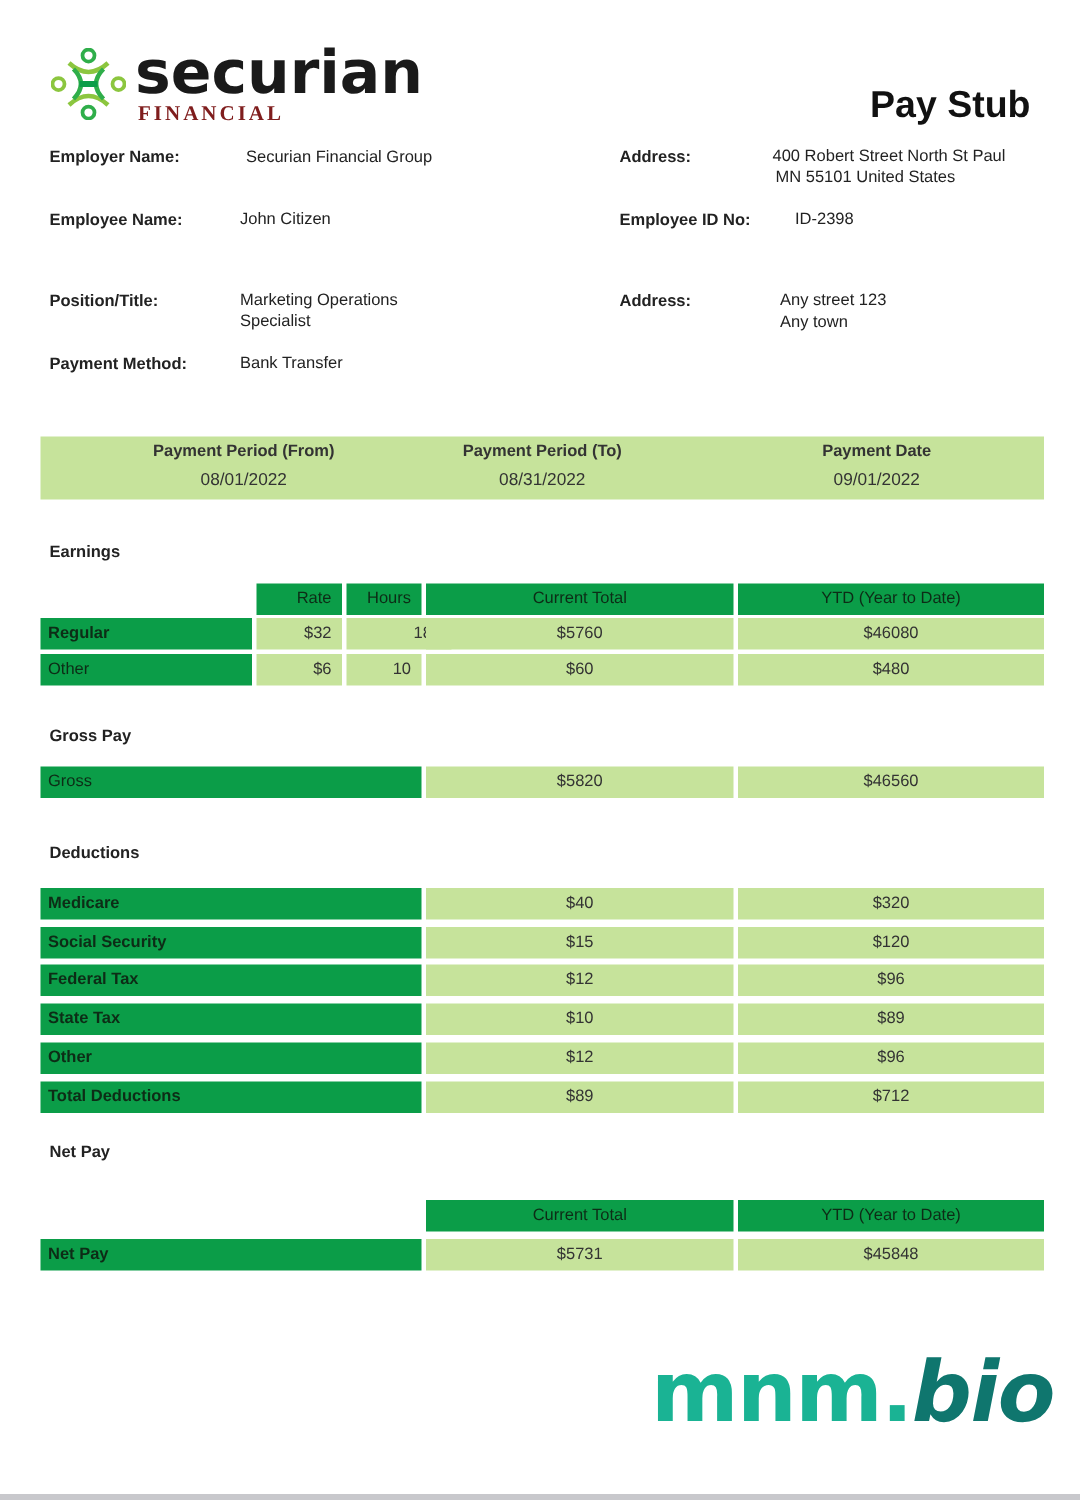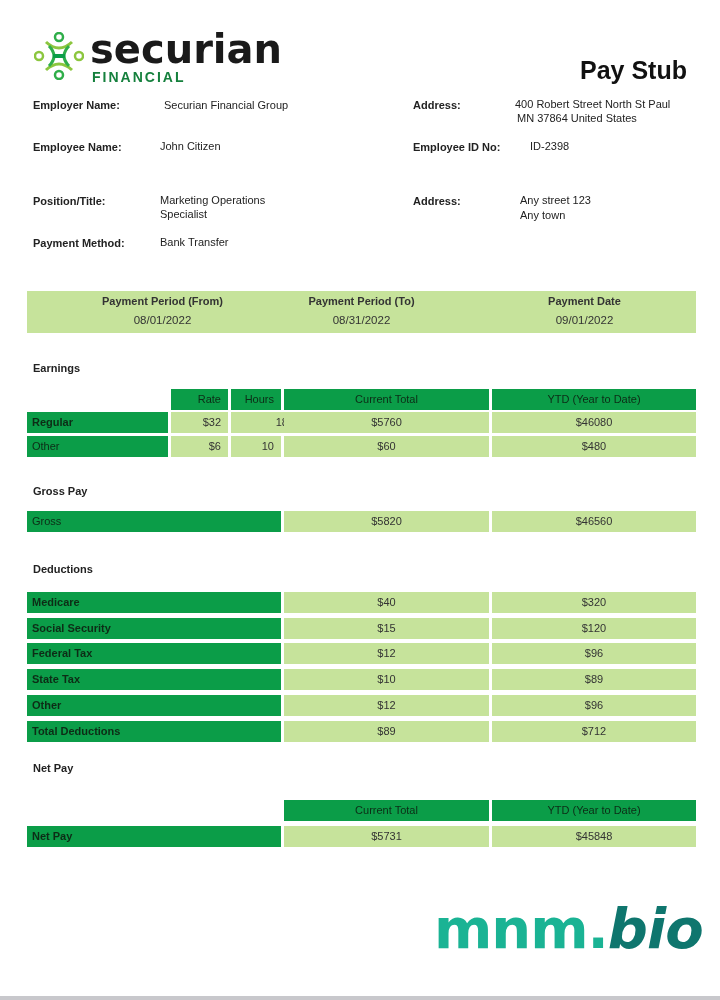--- a/index.html
+++ b/index.html
@@ -4,21 +4,21 @@
 <style>
   * { box-sizing: border-box; margin: 0; padding: 0; }
   html, body { width: 720px; height: 1000px; background: #ffffff; overflow: hidden; }
   body { position: relative; font-family: "Liberation Sans", sans-serif; color: #222; }
   .abs { position: absolute; }
 
   
   .logo { left: 34px; top: 32px; width: 240px; height: 54px; }
   .logo-icon { left: 0; top: 0; width: 50px; height: 48px; }
   .logo-word { left: 56px; top: -6px; font-size: 40px; font-weight: 700; letter-spacing: 0px; color: #1a1a1a; font-family: "DejaVu Sans", sans-serif; }
-  .logo-sub { left: 58px; top: 37px; font-size: 14px; font-weight: 700; letter-spacing: 2px; color: #15803d; font-family: Liberation Sans, sans-serif; }
+  .logo-sub { left: 58px; top: 37px; font-size: 14px; font-weight: 700; letter-spacing: 2px; color: #7f1d1d; font-family: Liberation Serif, serif; }
 
   .title { right: 33px; top: 56px; font-size: 25px; font-weight: 700; color: #111; font-family: "Liberation Sans", sans-serif; }
 
   .lbl { font-size: 11px; font-weight: 700; color: #222; }
   .val { font-size: 11px; color: #222; line-height: 14px; }
 
   
   .period { left: 27px; top: 291px; width: 669px; height: 42px; background: #c6e39b; }
   .pcol { position: absolute; top: 0; width: 223px; text-align: center; }
   .pcol .h { font-size: 11px; font-weight: 700; color: #333; margin-top: 4px; }
@@ -58,21 +58,21 @@
   <div class="abs logo-sub">FINANCIAL</div>
 </div>
 
 <div class="abs title">Pay Stub</div>
 
 <div class="abs lbl" style="left:33px; top:99px;">Employer Name:</div>
 <div class="abs val" style="left:164px; top:98px;">Securian Financial Group</div>
 
 <div class="abs lbl" style="left:413px; top:99px;">Address:</div>
 <div class="abs val" style="left:515px; top:97px;">400 Robert Street North St Paul</div>
-<div class="abs val" style="left:517px; top:111px;">MN 37864 United States</div>
+<div class="abs val" style="left:517px; top:111px;">MN 55101 United States</div>
 
 <div class="abs lbl" style="left:33px; top:141px;">Employee Name:</div>
 <div class="abs val" style="left:160px; top:139px;">John Citizen</div>
 
 <div class="abs lbl" style="left:413px; top:141px;">Employee ID No:</div>
 <div class="abs val" style="left:530px; top:139px;">ID-2398</div>
 
 <div class="abs lbl" style="left:33px; top:195px;">Position/Title:</div>
 <div class="abs val" style="left:160px; top:193px;">Marketing Operations</div>
 <div class="abs val" style="left:160px; top:207px;">Specialist</div>

